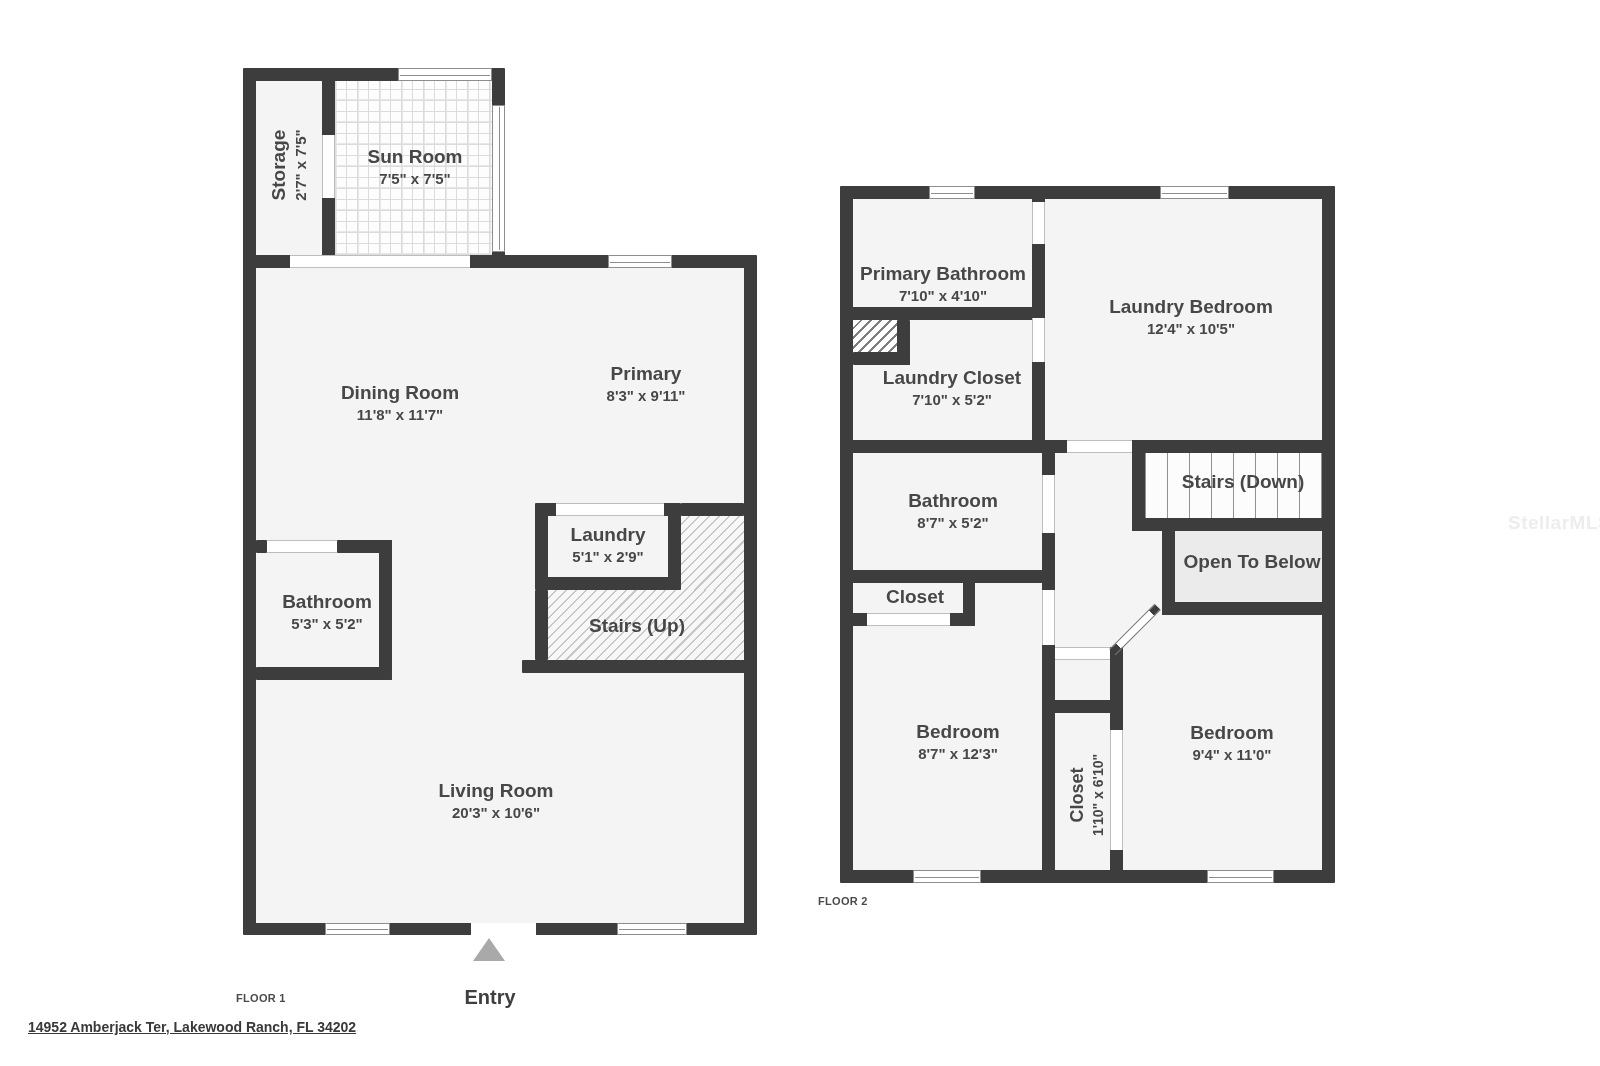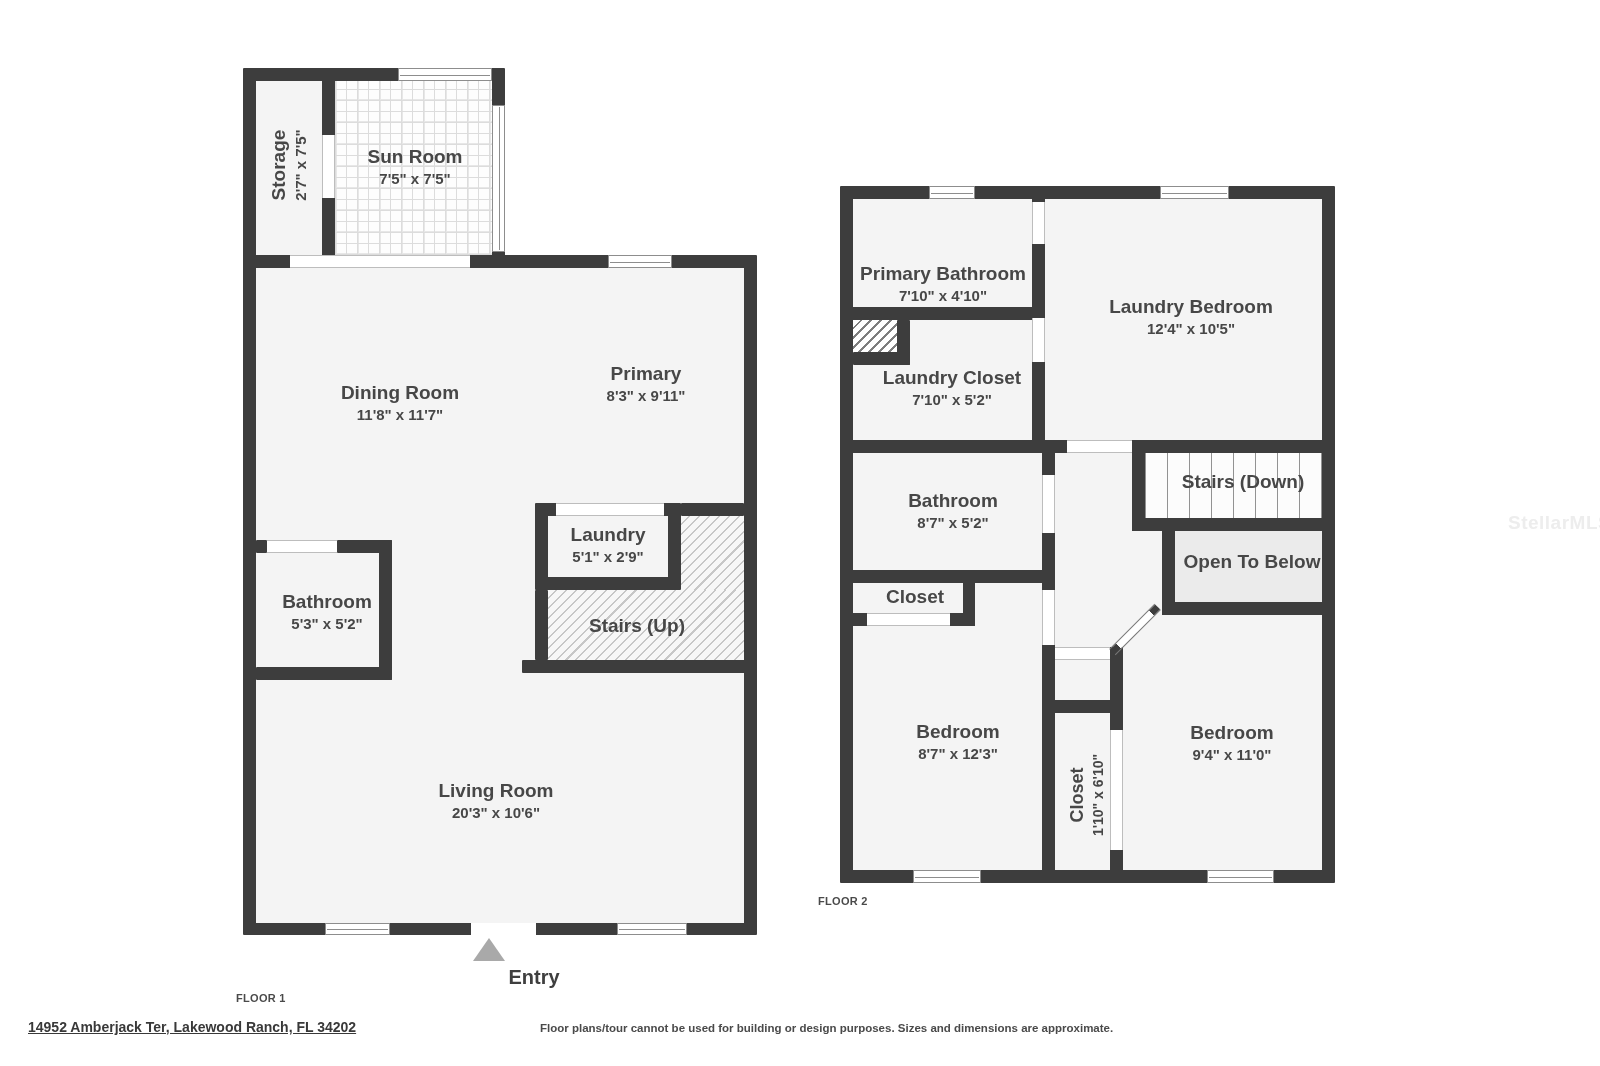--- a/index.html
+++ b/index.html
@@ -106,21 +106,21 @@
   <div class="lbl" style="left:327px;top:612px;">
     <div class="nm">Bathroom</div>
     <div class="dm">5'3" x 5'2"</div>
   </div>
   <div class="lbl" style="left:496px;top:801px;">
     <div class="nm">Living Room</div>
     <div class="dm">20'3" x 10'6"</div>
   </div>
 
   <div class="entry-tri" style="left:473px;top:938px;"></div>
-  <div class="entry-lbl" style="left:490px;top:966px;margin-left:44px;">Entry</div>
+  <div class="entry-lbl" style="left:490px;top:986px;">Entry</div>
 
   <div class="abs wall" style="left:840px;top:186px;width:495px;height:697px;"></div>
 
   <div class="abs floor" style="left:853px;top:199px;width:179px;height:108px;"></div>
   <div class="abs floor" style="left:853px;top:320px;width:179px;height:120px;"></div>
   <div class="abs floor" style="left:1045px;top:199px;width:277px;height:241px;"></div>
   <div class="abs floor" style="left:853px;top:453px;width:189px;height:117px;"></div>
   <div class="abs floor" style="left:1055px;top:453px;width:77px;height:194px;"></div>
   <div class="abs floor" style="left:853px;top:583px;width:110px;height:30px;"></div>
   <div class="abs floor" style="left:975px;top:583px;width:67px;height:43px;"></div>
@@ -184,16 +184,15 @@
     <div class="dm-sm">1'10" x 6'10"</div>
   </div>
   <div class="lbl" style="left:1232px;top:743px;">
     <div class="nm">Bedroom</div>
     <div class="dm">9'4" x 11'0"</div>
   </div>
 
   <div class="floor-tag" style="left:236px;top:992px;">FLOOR 1</div>
   <div class="floor-tag" style="left:818px;top:883px;margin-top:12px;">FLOOR 2</div>
   <div class="addr" style="left:28px;top:1019px;text-decoration:underline;">14952 Amberjack Ter, Lakewood Ranch, FL 34202</div>
-  <div class="disclaimer" style="left:540px;top:1022px;">Floor plans/tour cannot be used for building or design purposes. Sizes and dimensions are approximate.</div>
   <div class="watermark" style="left:1508px;top:512px;">StellarMLS</div>
 
 </div>
 
 </body></html>

